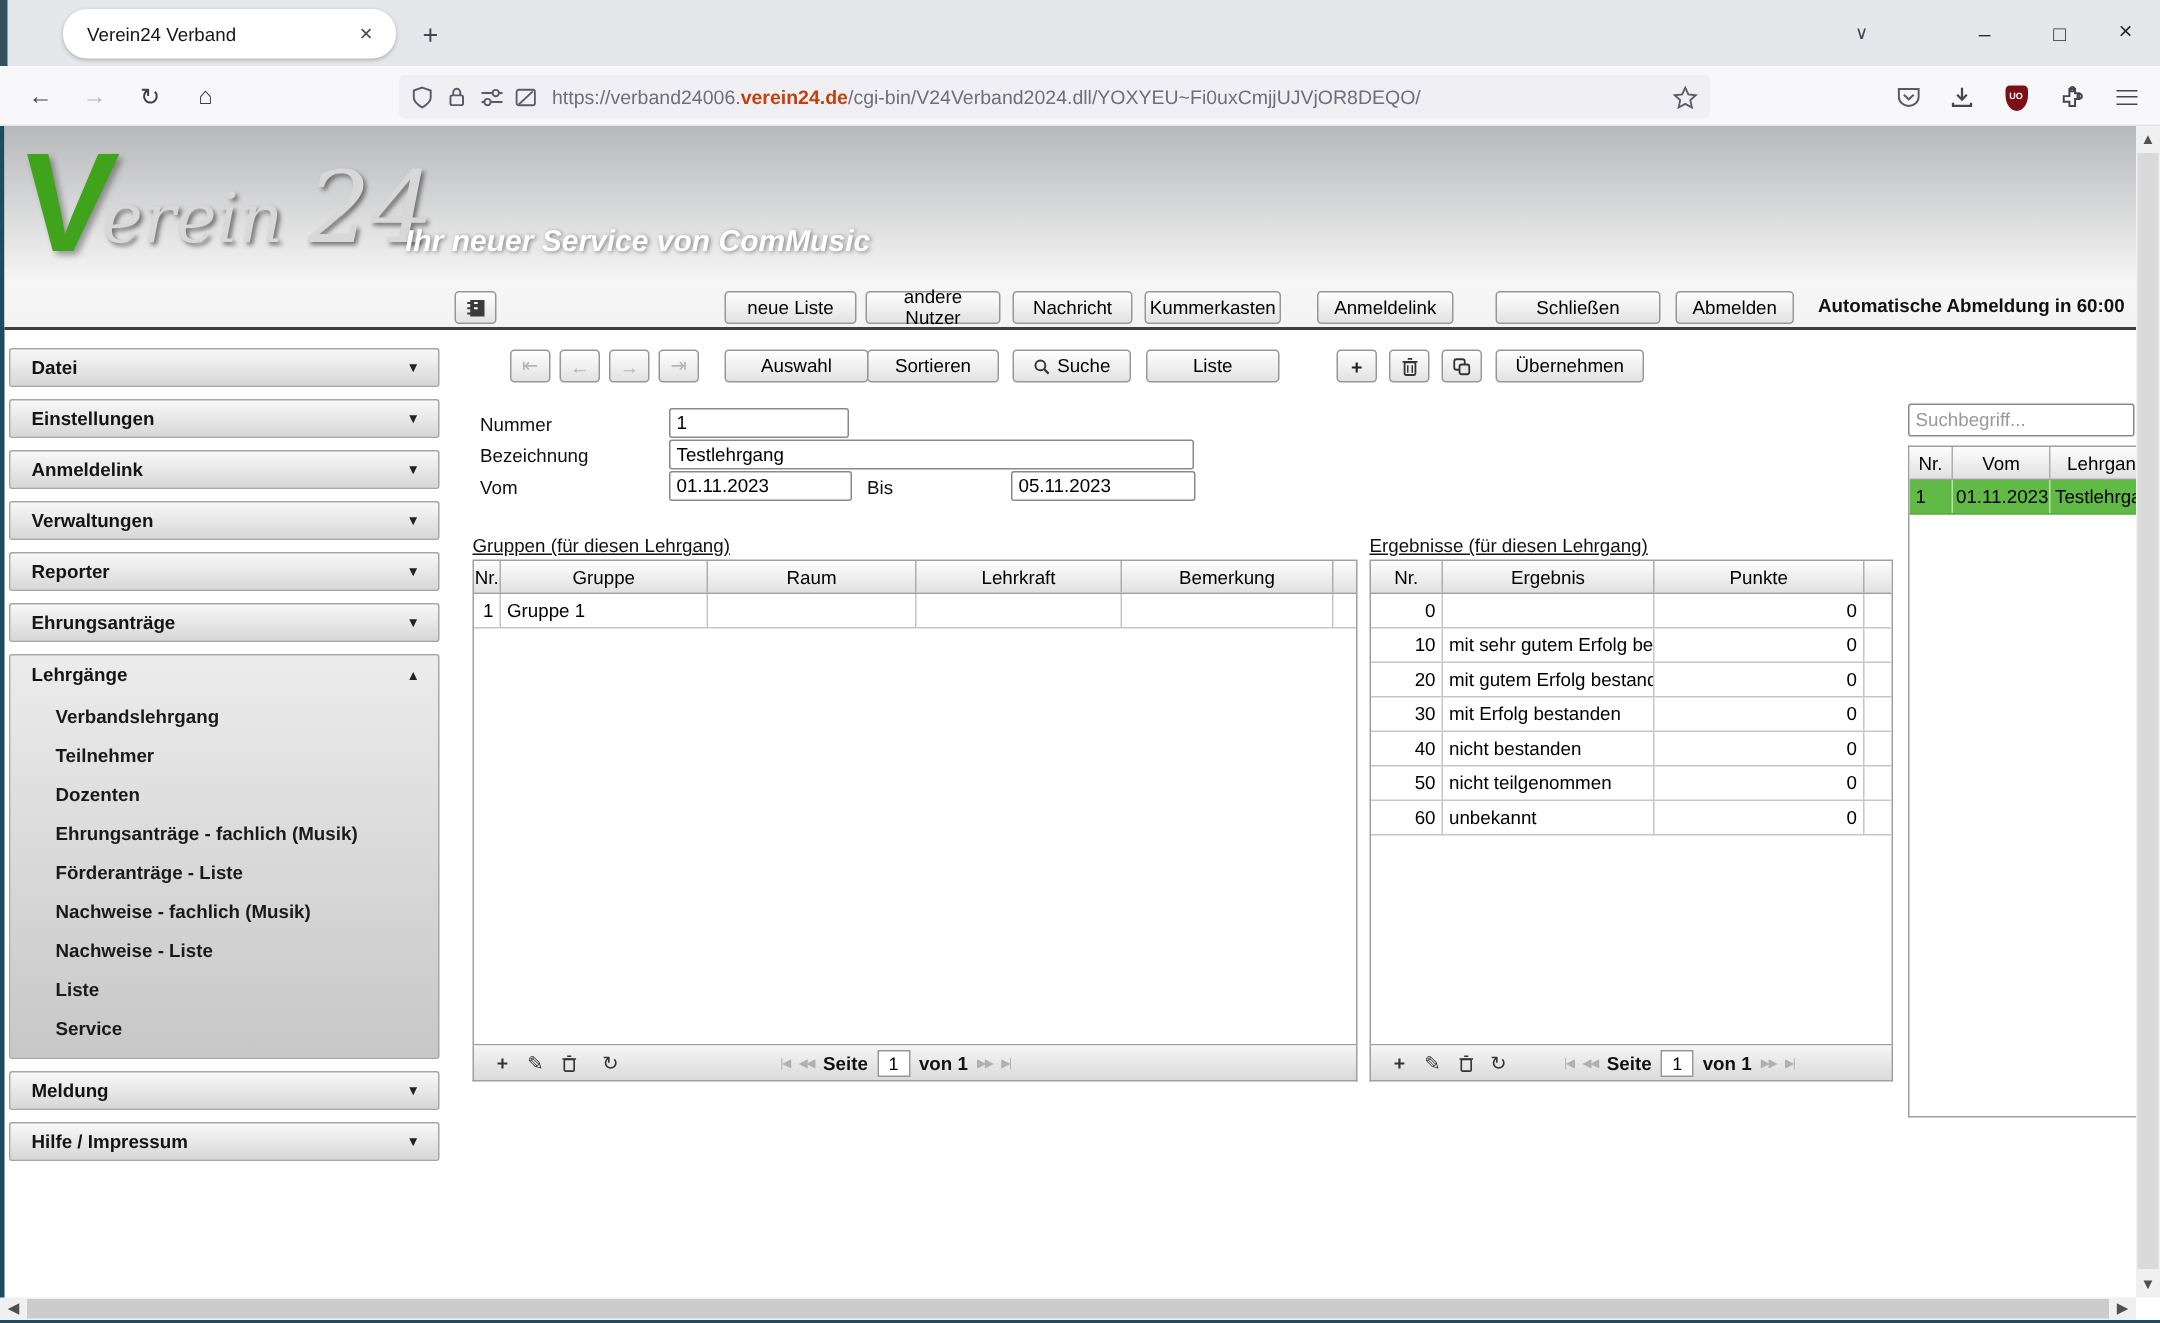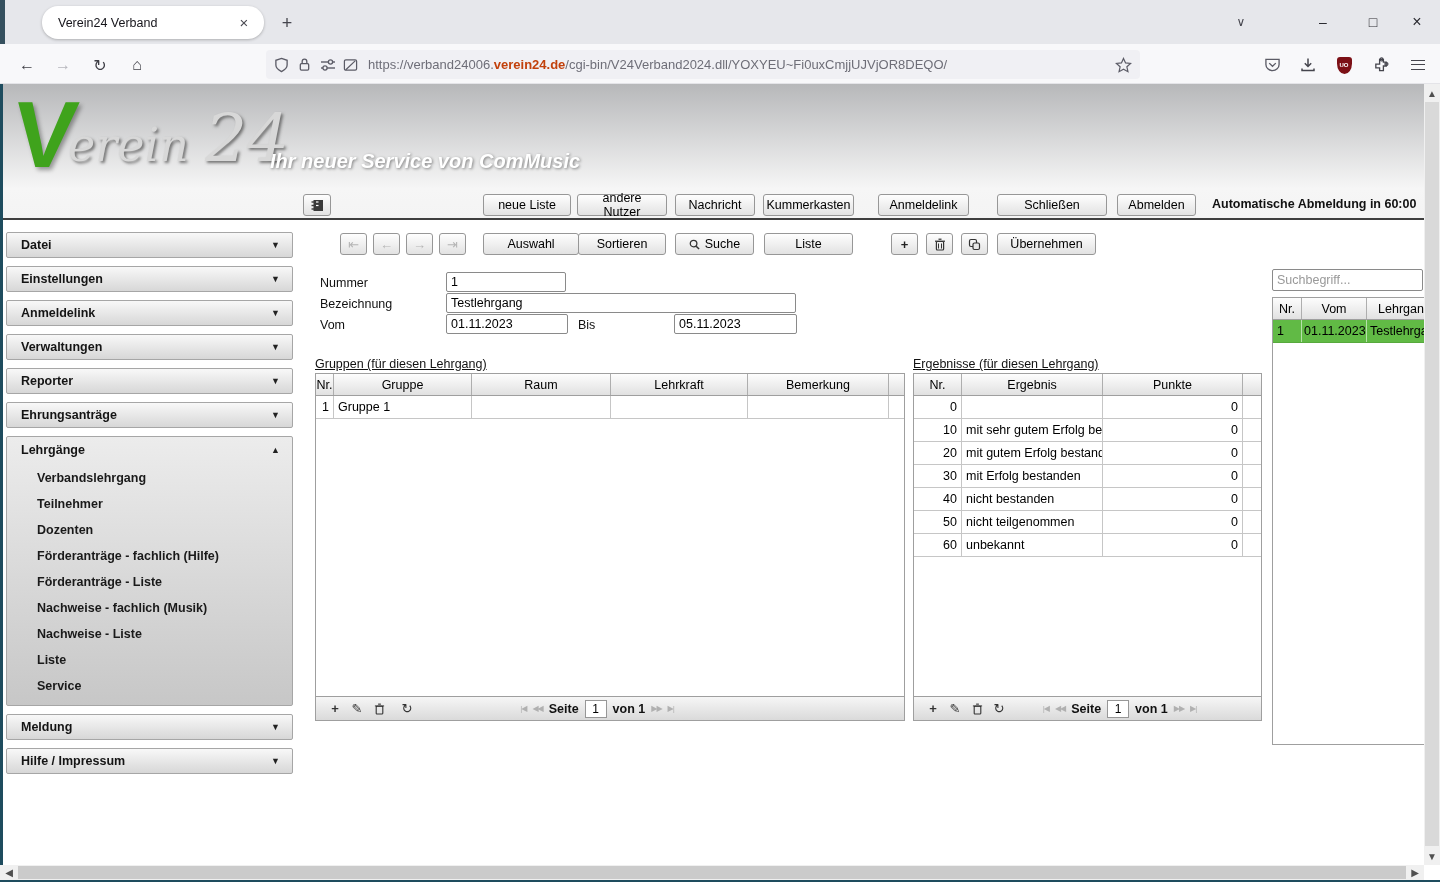--- a/index.html
+++ b/index.html
@@ -225,21 +225,21 @@
     <span class="chev">▼</span>
   </div>
   <div class="group">
     <div class="acc">
       <span>Lehrgänge</span>
       <span class="chev">▲</span>
     </div>
     <div class="subitem">Verbandslehrgang</div>
     <div class="subitem">Teilnehmer</div>
     <div class="subitem">Dozenten</div>
-    <div class="subitem">Förderanträge - fachlich (Hilfe)</div>
+    <div class="subitem">Ehrungsanträge - fachlich (Musik)</div>
     <div class="subitem">Förderanträge - Liste</div>
     <div class="subitem">Nachweise - fachlich (Musik)</div>
     <div class="subitem">Nachweise - Liste</div>
     <div class="subitem">Liste</div>
     <div class="subitem">Service</div>
   </div>
   <div class="acc">
     <span>Meldung</span>
     <span class="chev">▼</span>
   </div>

